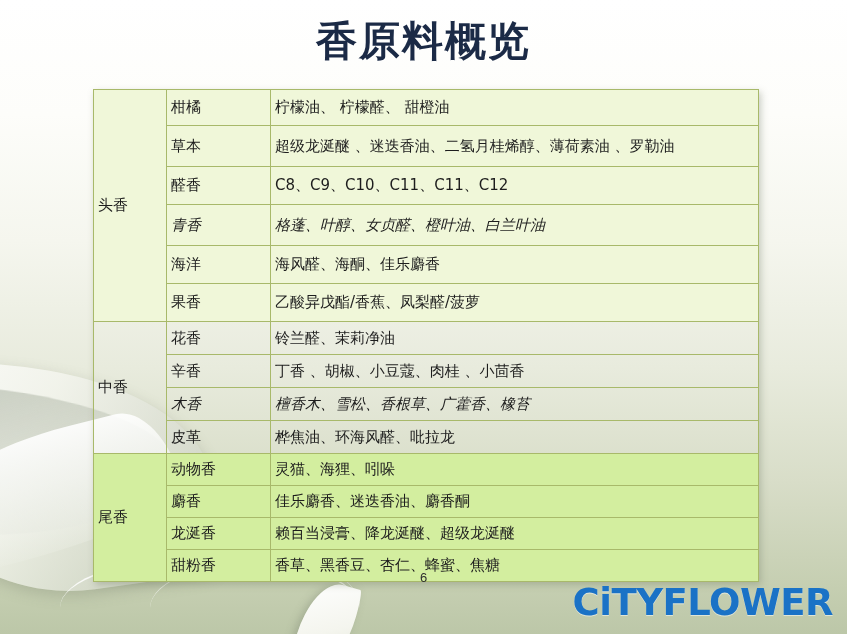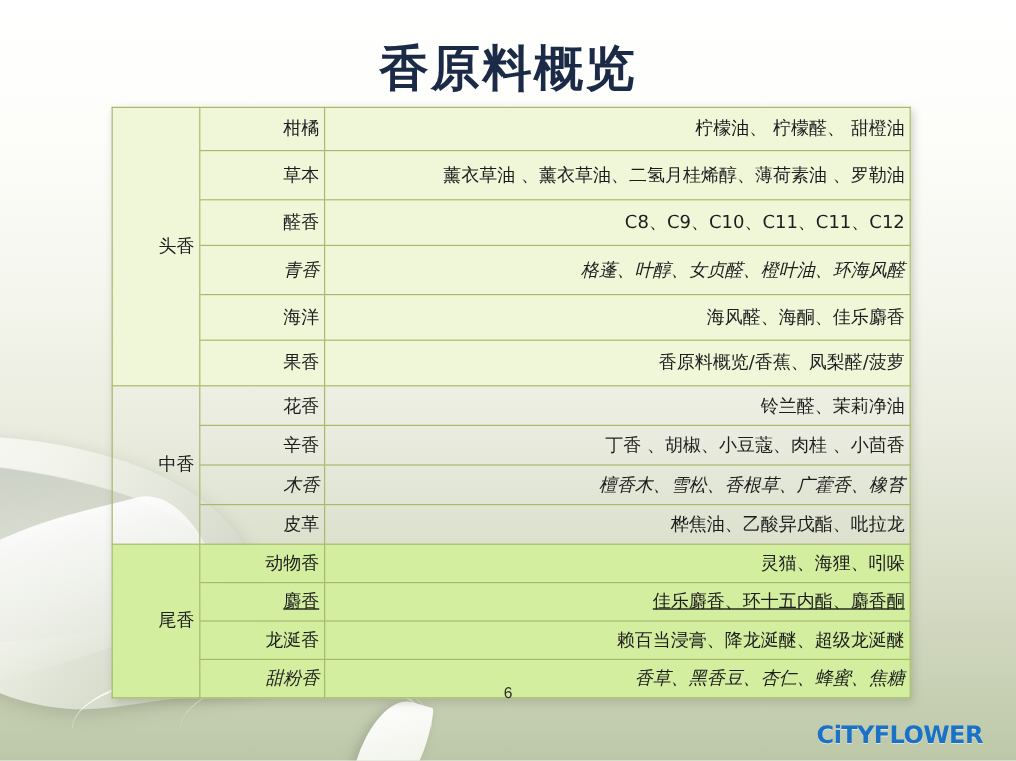--- a/index.html
+++ b/index.html
@@ -96,21 +96,21 @@
     height: 48px;
     border-top: 2px solid rgba(255,255,255,0.6);
     border-radius: 60% 40% 0 0 / 100% 100% 0 0;
   }
 
   
   .title {
     position: absolute;
     left: 0;
     right: 0;
-    top: 30px;
+    top: 14px;
     text-align: center;
     font-family: "DejaVu Sans", "Liberation Sans", sans-serif;
     font-size: 41px;
     font-weight: bold;
     letter-spacing: 2px;
     color: #1b2a46;
     text-shadow: 1px 1px 0 rgba(255,255,255,0.55);
   }
 
   
@@ -124,21 +124,21 @@
   table.aroma {
     border-collapse: collapse;
     width: 666px;
     table-layout: fixed;
   }
   table.aroma td {
     border: 1px solid #a8b96a;
     font-family: "DejaVu Sans", "Liberation Sans", sans-serif;
     font-size: 15px;
     color: #1d1d1d;
-    text-align: right;
+    text-align: left;
     vertical-align: middle;
     padding: 0 4px;
     line-height: 1.25;
   }
   td.grp {
     width: 64px;
     font-size: 16px;
   }
   td.sub {
     width: 95px;
@@ -160,24 +160,24 @@
     top: 570px;
     text-align: center;
     font-family: "Liberation Sans", sans-serif;
     font-size: 13px;
     color: #2e2e2e;
   }
 
   
   .logo {
     position: absolute;
-    right: 28px;
+    right: 14px;
     bottom: 10px;
     font-family: "DejaVu Sans", "Liberation Sans", sans-serif;
-    font-size: 20px;
+    font-size: 37px;
     font-weight: bold;
     letter-spacing: -0.5px;
     color: #1a72c6;
     text-shadow: 0 1px 0 rgba(255,255,255,0.5);
   }
 </style>
 </head>
 <body>
 
 <div class="slide">
@@ -196,69 +196,69 @@
   <div class="table-wrap">
     <table class="aroma">
       <tbody>
           <tr class="band-top" style="height: 36px;">
             <td class="grp" rowspan="6">头香</td>
             <td class="sub">柑橘</td>
             <td class="items">柠檬油、 柠檬醛、 甜橙油</td>
           </tr>
           <tr class="band-top" style="height: 41px;">
             <td class="sub">草本</td>
-            <td class="items">薰衣草油 、薰衣草油、二氢月桂烯醇、薄荷素油 、罗勒油</td>
+            <td class="items">超级龙涎醚 、迷迭香油、二氢月桂烯醇、薄荷素油 、罗勒油</td>
           </tr>
           <tr class="band-top" style="height: 38px;">
             <td class="sub">醛香</td>
             <td class="items">C8、C9、C10、C11、C11、C12</td>
           </tr>
           <tr class="band-top" style="height: 41px; font-style: italic;">
             <td class="sub">青香</td>
-            <td class="items">格蓬、叶醇、女贞醛、橙叶油、环海风醛</td>
+            <td class="items">格蓬、叶醇、女贞醛、橙叶油、白兰叶油</td>
           </tr>
           <tr class="band-top" style="height: 38px;">
             <td class="sub">海洋</td>
             <td class="items">海风醛、海酮、佳乐麝香</td>
           </tr>
           <tr class="band-top" style="height: 38px;">
             <td class="sub">果香</td>
-            <td class="items">香原料概览/香蕉、凤梨醛/菠萝</td>
+            <td class="items">乙酸异戊酯/香蕉、凤梨醛/菠萝</td>
           </tr>
           <tr class="band-middle" style="height: 33px;">
             <td class="grp" rowspan="4">中香</td>
             <td class="sub">花香</td>
             <td class="items">铃兰醛、茉莉净油</td>
           </tr>
           <tr class="band-middle" style="height: 33px;">
             <td class="sub">辛香</td>
             <td class="items">丁香 、胡椒、小豆蔻、肉桂 、小茴香</td>
           </tr>
           <tr class="band-middle" style="height: 33px; font-style: italic;">
             <td class="sub">木香</td>
             <td class="items">檀香木、雪松、香根草、广藿香、橡苔</td>
           </tr>
           <tr class="band-middle" style="height: 33px;">
             <td class="sub">皮革</td>
-            <td class="items">桦焦油、乙酸异戊酯、吡拉龙</td>
+            <td class="items">桦焦油、环海风醛、吡拉龙</td>
           </tr>
           <tr class="band-base" style="height: 32px;">
             <td class="grp" rowspan="4">尾香</td>
             <td class="sub">动物香</td>
             <td class="items">灵猫、海狸、吲哚</td>
           </tr>
-          <tr class="band-base" style="height: 32px; text-decoration: underline;">
+          <tr class="band-base" style="height: 32px;">
             <td class="sub">麝香</td>
-            <td class="items">佳乐麝香、环十五内酯、麝香酮</td>
+            <td class="items">佳乐麝香、迷迭香油、麝香酮</td>
           </tr>
           <tr class="band-base" style="height: 32px; margin-left: 12px;">
             <td class="sub">龙涎香</td>
             <td class="items">赖百当浸膏、降龙涎醚、超级龙涎醚</td>
           </tr>
-          <tr class="band-base" style="height: 32px; font-style: italic;">
+          <tr class="band-base" style="height: 32px;">
             <td class="sub">甜粉香</td>
             <td class="items">香草、黑香豆、杏仁、蜂蜜、焦糖</td>
           </tr>
         </tbody>
     </table>
   </div>
 
   <div class="page-num">6</div>
 
   <div class="logo">CiTYFLOWER</div>

